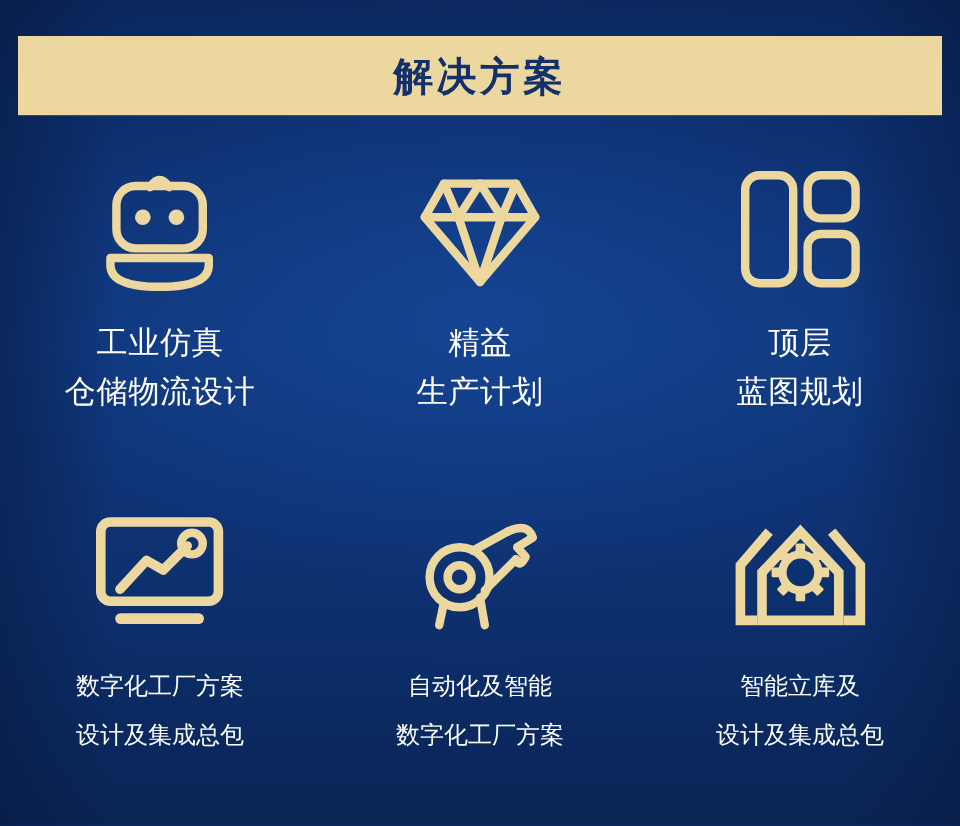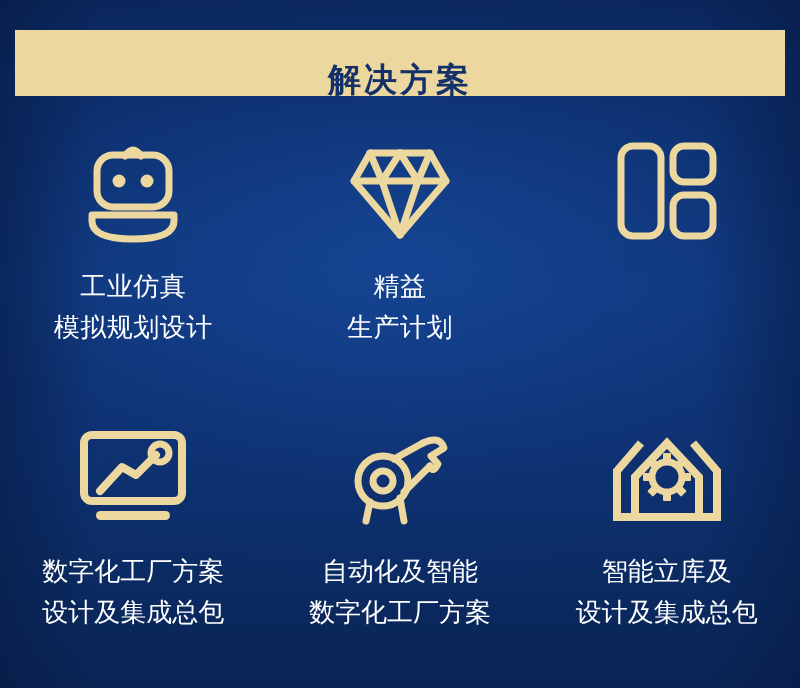--- a/index.html
+++ b/index.html
@@ -36,21 +36,21 @@
 
   
   .banner {
     position: absolute;
     left: 15px;
     top: 30px;
     width: 770px;
     height: 66px;
     background: #ecd89e;
     display: flex;
-    align-items: flex-end;
+    align-items: center;
     justify-content: center;
     z-index: 3;
   }
   .banner-title {
     color: #13306b;
     font-size: 33px;
     font-weight: bold;
     letter-spacing: 3px;
     line-height: 1;
     white-space: nowrap;
@@ -92,21 +92,21 @@
     font-weight: normal;
     line-height: 41px;
     text-align: center;
     letter-spacing: 0.5px;
     white-space: nowrap;
   }
   .card-label .line2 {
     display: block;
   }
   .row2 .card-label {
-    font-size: 26px;
+    font-size: 20px;
     letter-spacing: 0px;
   }
 </style>
 </head>
 <body>
 
 <div class="poster">
 
   <div class="banner">
     <div class="banner-title">解决方案</div>
@@ -123,21 +123,21 @@
           <rect x="14" y="16" width="72" height="52" rx="16" ry="16" stroke="#ecd89e" stroke-width="7" fill="none"></rect>
 
           <circle cx="36" cy="42" r="6.5" fill="#ecd89e"></circle>
           <circle cx="64" cy="42" r="6.5" fill="#ecd89e"></circle>
 
           <path d="M9 76 L91 76 L91 82 Q91 100 50 100 Q9 100 9 82 Z" stroke="#ecd89e" stroke-width="7" stroke-linejoin="round" fill="none"></path>
         </svg>
       </div>
       <div class="card-label">
         <span>工业仿真</span>
-        <span class="line2">模拟规划设计</span>
+        <span class="line2">仓储物流设计</span>
       </div>
     </div>
 
     <div class="card row1">
       <div class="card-icon">
         <svg width="104" height="104" viewBox="0 0 104 104" fill="none">
           <g stroke="#ecd89e" stroke-width="7" stroke-linejoin="round" stroke-linecap="round" fill="none">
             <path d="M22 14 L82 14 L98 42 L52 96 L6 42 Z"></path>
             <path d="M6 42 L98 42"></path>
             <path d="M22 14 L34 42 L52 96"></path>
@@ -155,20 +155,24 @@
 
     <div class="card row1">
       <div class="card-icon">
         <svg width="104" height="102" viewBox="0 0 104 102" fill="none">
           <g stroke="#ecd89e" stroke-width="7" fill="none">
             <rect x="6" y="6" width="40" height="90" rx="12" ry="12"></rect>
             <rect x="58" y="6" width="40" height="36" rx="11" ry="11"></rect>
             <rect x="58" y="55" width="40" height="41" rx="11" ry="11"></rect>
           </g>
         </svg>
+      </div>
+      <div class="card-label">
+        <span>顶层</span>
+        <span class="line2">蓝图规划</span>
       </div>
     </div>
 
     <div class="card row2">
       <div class="card-icon">
         <svg width="110" height="94" viewBox="0 0 110 94" fill="none">
           <rect x="6" y="6" width="98" height="66" rx="8" ry="8" stroke="#ecd89e" stroke-width="8" fill="none"></rect>
           <path d="M22 62 L44 38 L58 46 L78 26" stroke="#ecd89e" stroke-width="8" stroke-linecap="round" stroke-linejoin="round" fill="none"></path>
           <circle cx="82" cy="24" r="9" stroke="#ecd89e" stroke-width="7" fill="none"></circle>
           <rect x="18" y="82" width="74" height="9" rx="4.5" ry="4.5" fill="#ecd89e"></rect>

